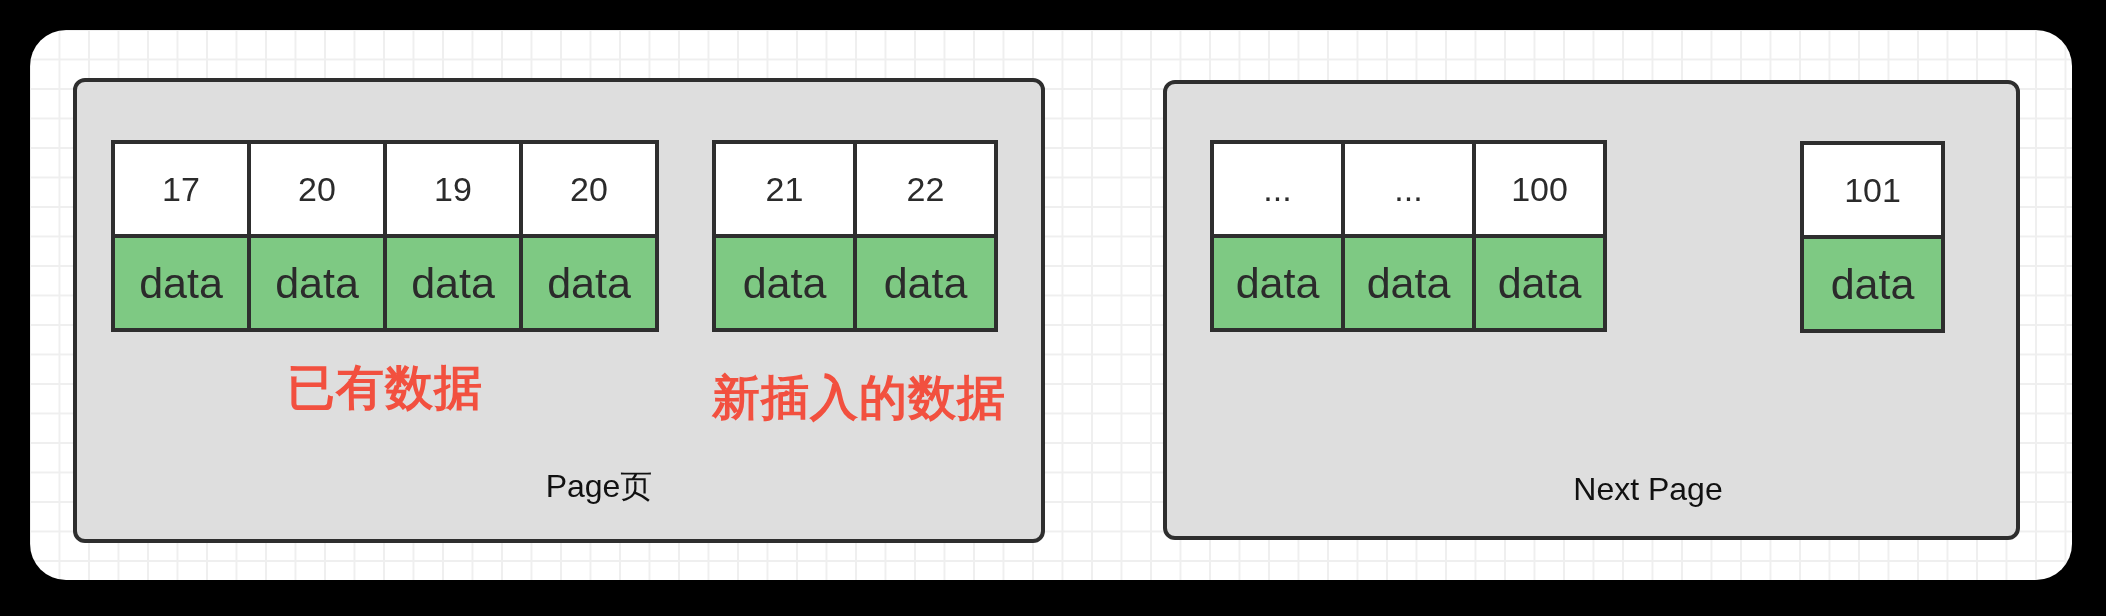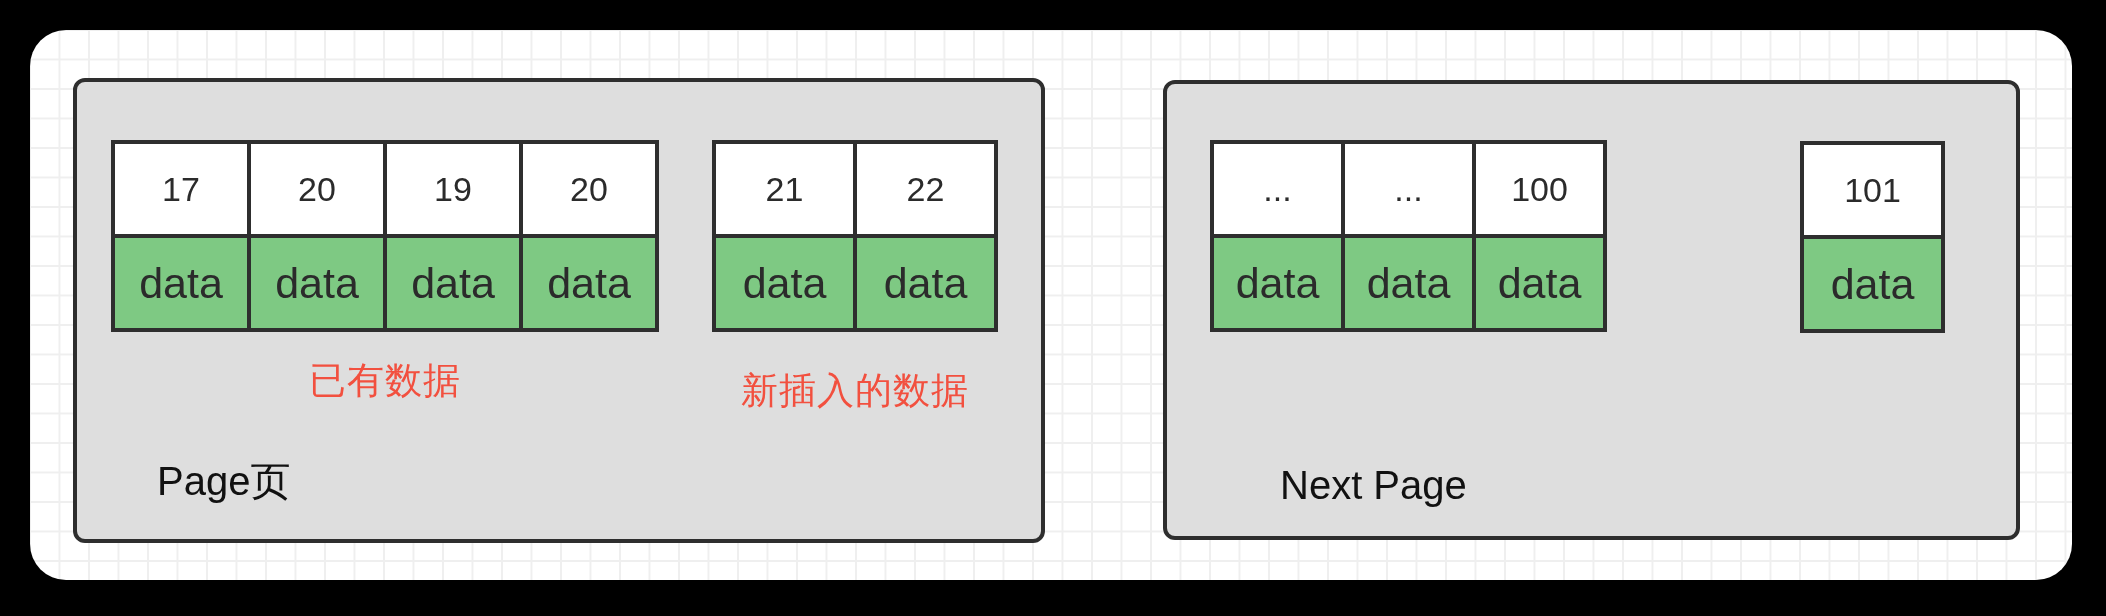--- a/index.html
+++ b/index.html
@@ -64,31 +64,32 @@
   .cell.key  { background: var(--cell_fill); }
   .cell.data { background: var(--data_fill); margin-top: -4px; font-size: 43px; }
 
   .w140 { width: 140px; }
   .w145 { width: 145px; }
   .w135 { width: 135px; }
 
   .red-label {
     position: absolute;
     text-align: center;
-    font-size: 37px;
-    font-weight: 400;
+    font-size: 48px;
+    font-weight: 700;
     color: var(--label_red);
     letter-spacing: 1px;
     white-space: nowrap;
   }
 
   .page-title {
     position: absolute;
     left: 0; right: 0;
-    font-size: 40px;
+    text-align: center;
+    font-size: 32px;
     font-weight: 500;
     color: var(--title_color);
     white-space: nowrap;
   }
   .page-box.left  .page-title { bottom: 30px; padding-left: 80px; }
   .page-box.right .page-title { bottom: 28px; padding-left: 113px; }
 
   
   .group.existing  { left: 34px;  top: 58px; }
   .group.inserted  { left: 635px; top: 58px; }

